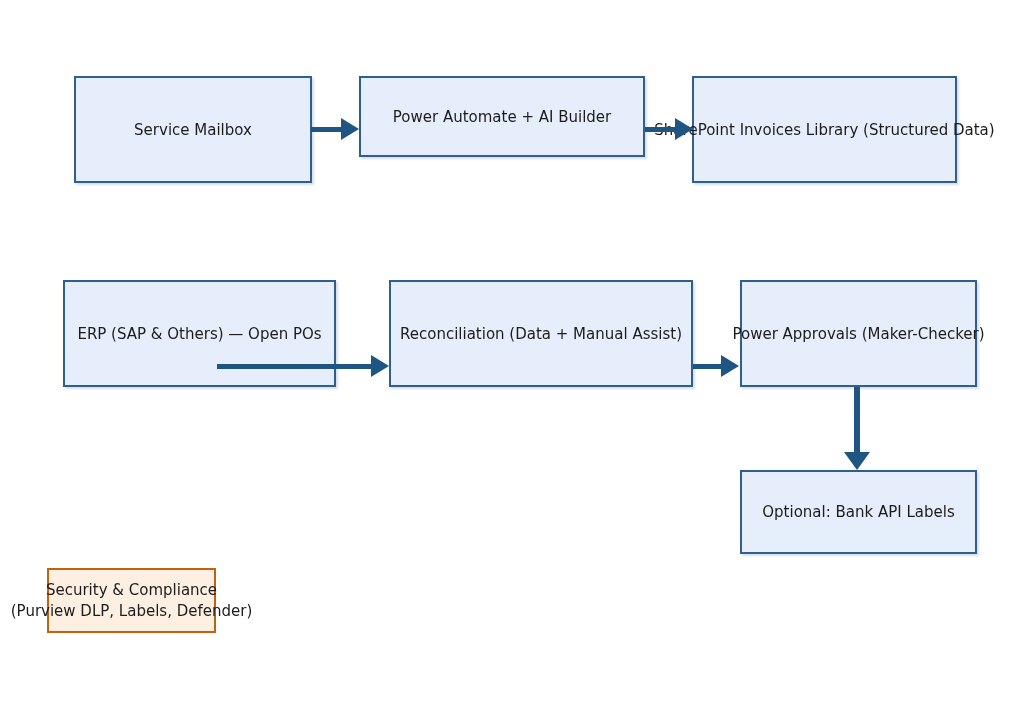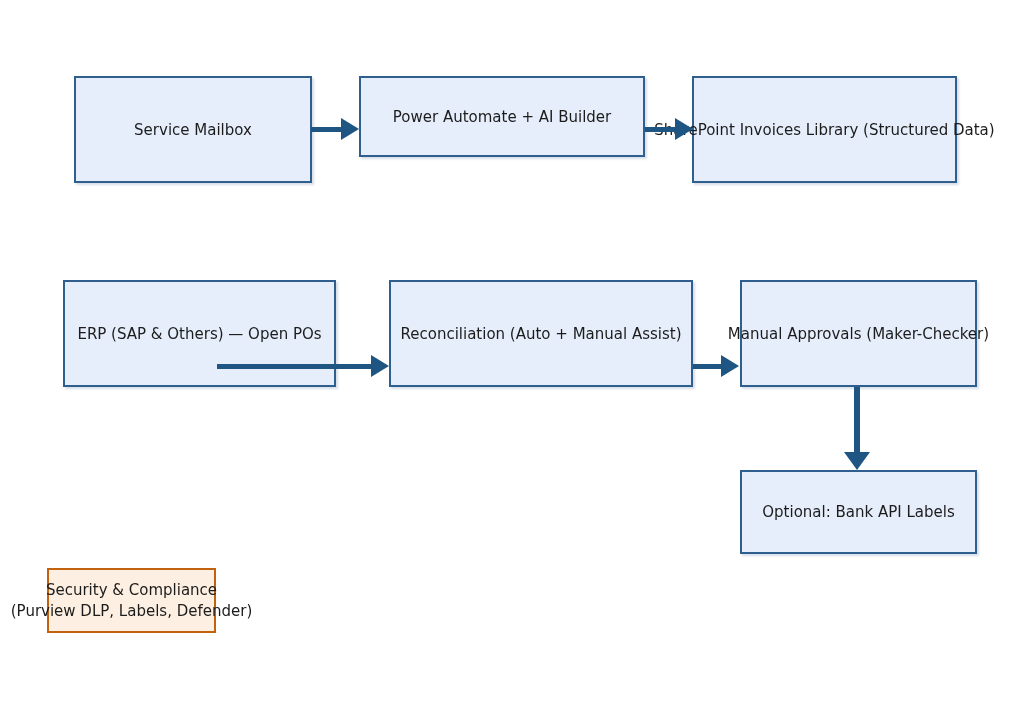--- a/index.html
+++ b/index.html
@@ -100,25 +100,25 @@
   <div class="arrow-head arrow-right" style="left:341px; top:118px;"></div>
 
   <div class="edge edge-h" style="left:645px; top:127px; width:32px;"></div>
   <div class="arrow-head arrow-right" style="left:675px; top:118px;"></div>
 
   <div class="node process" style="left:63px; top:280px; width:273px; height:107px;">
     <span class="node-label">ERP (SAP &amp; Others) — Open POs</span>
   </div>
 
   <div class="node process" style="left:389px; top:280px; width:304px; height:107px;">
-    <span class="node-label">Reconciliation (Auto + Manual Assist)</span>
+    <span class="node-label">Reconciliation (Data + Manual Assist)</span>
   </div>
 
   <div class="node process" style="left:740px; top:280px; width:237px; height:107px;">
-    <span class="node-label">Manual Approvals (Maker-Checker)</span>
+    <span class="node-label">Power Approvals (Maker-Checker)</span>
   </div>
 
   <div class="edge edge-h" style="left:217px; top:364px; width:156px;"></div>
   <div class="arrow-head arrow-right" style="left:371px; top:355px;"></div>
 
   <div class="edge edge-h" style="left:693px; top:364px; width:30px;"></div>
   <div class="arrow-head arrow-right" style="left:721px; top:355px;"></div>
 
   <div class="node process" style="left:740px; top:470px; width:237px; height:84px;">
     <span class="node-label">Optional: Bank API Labels</span>

